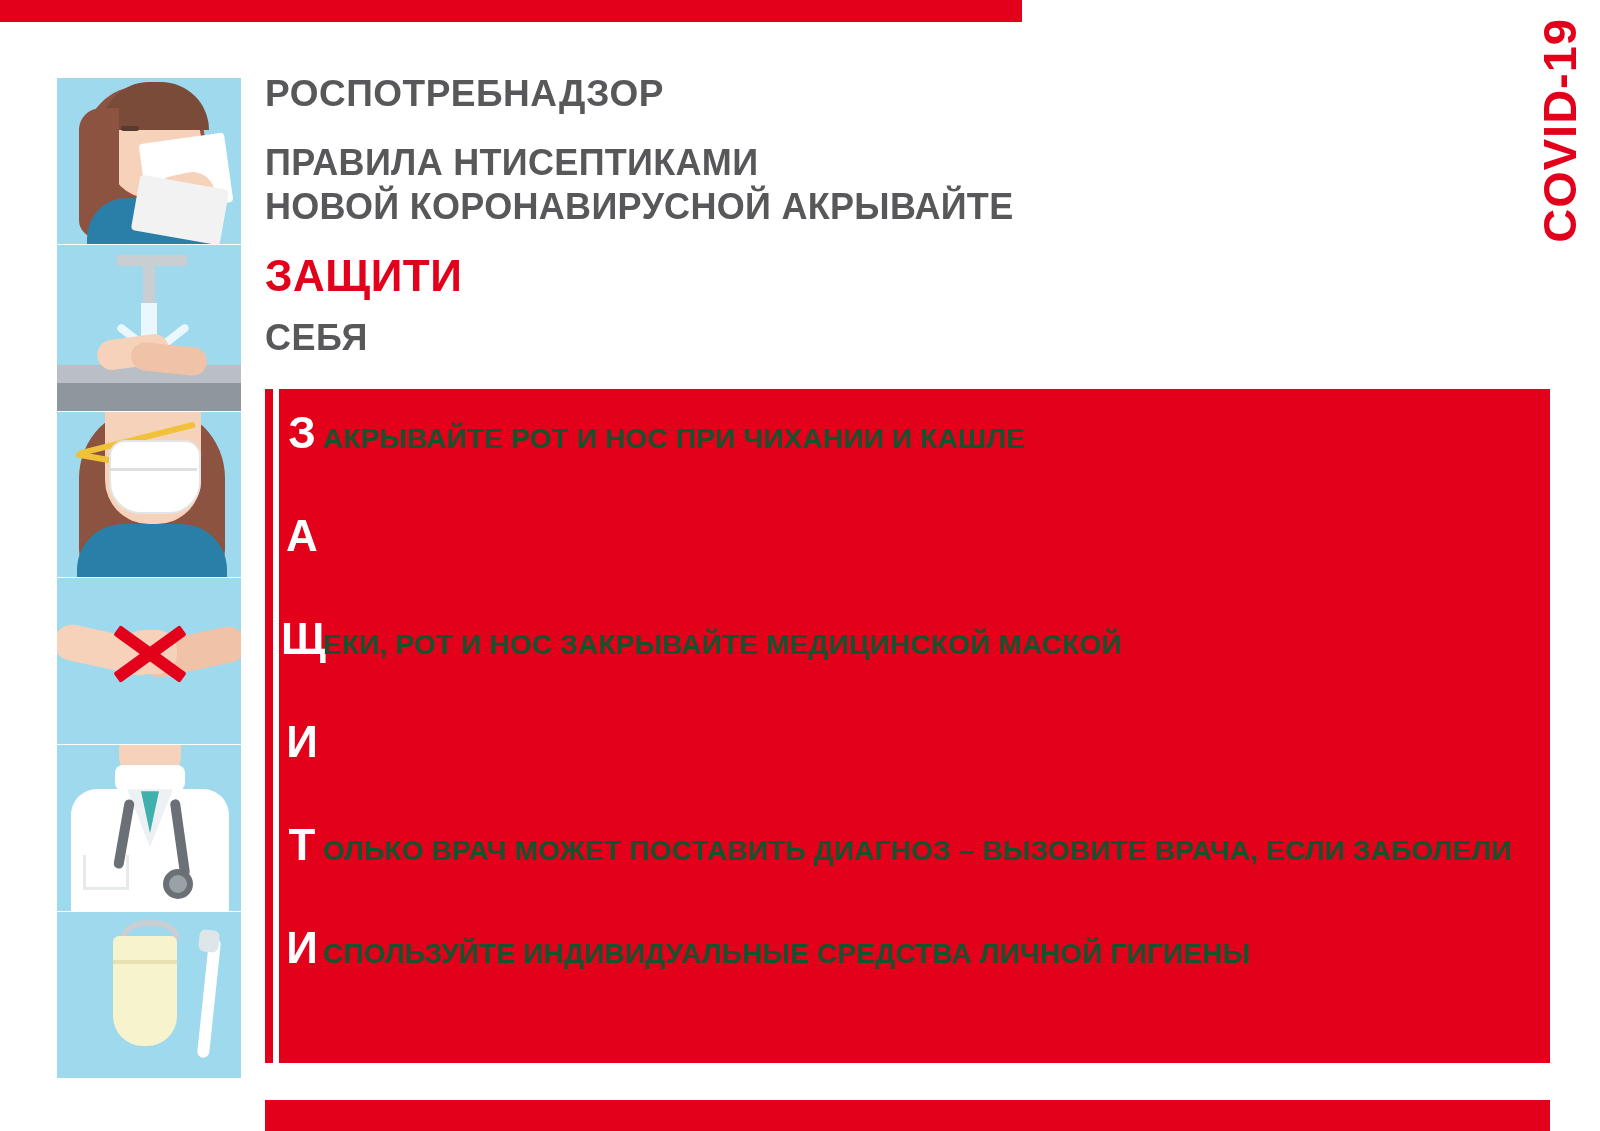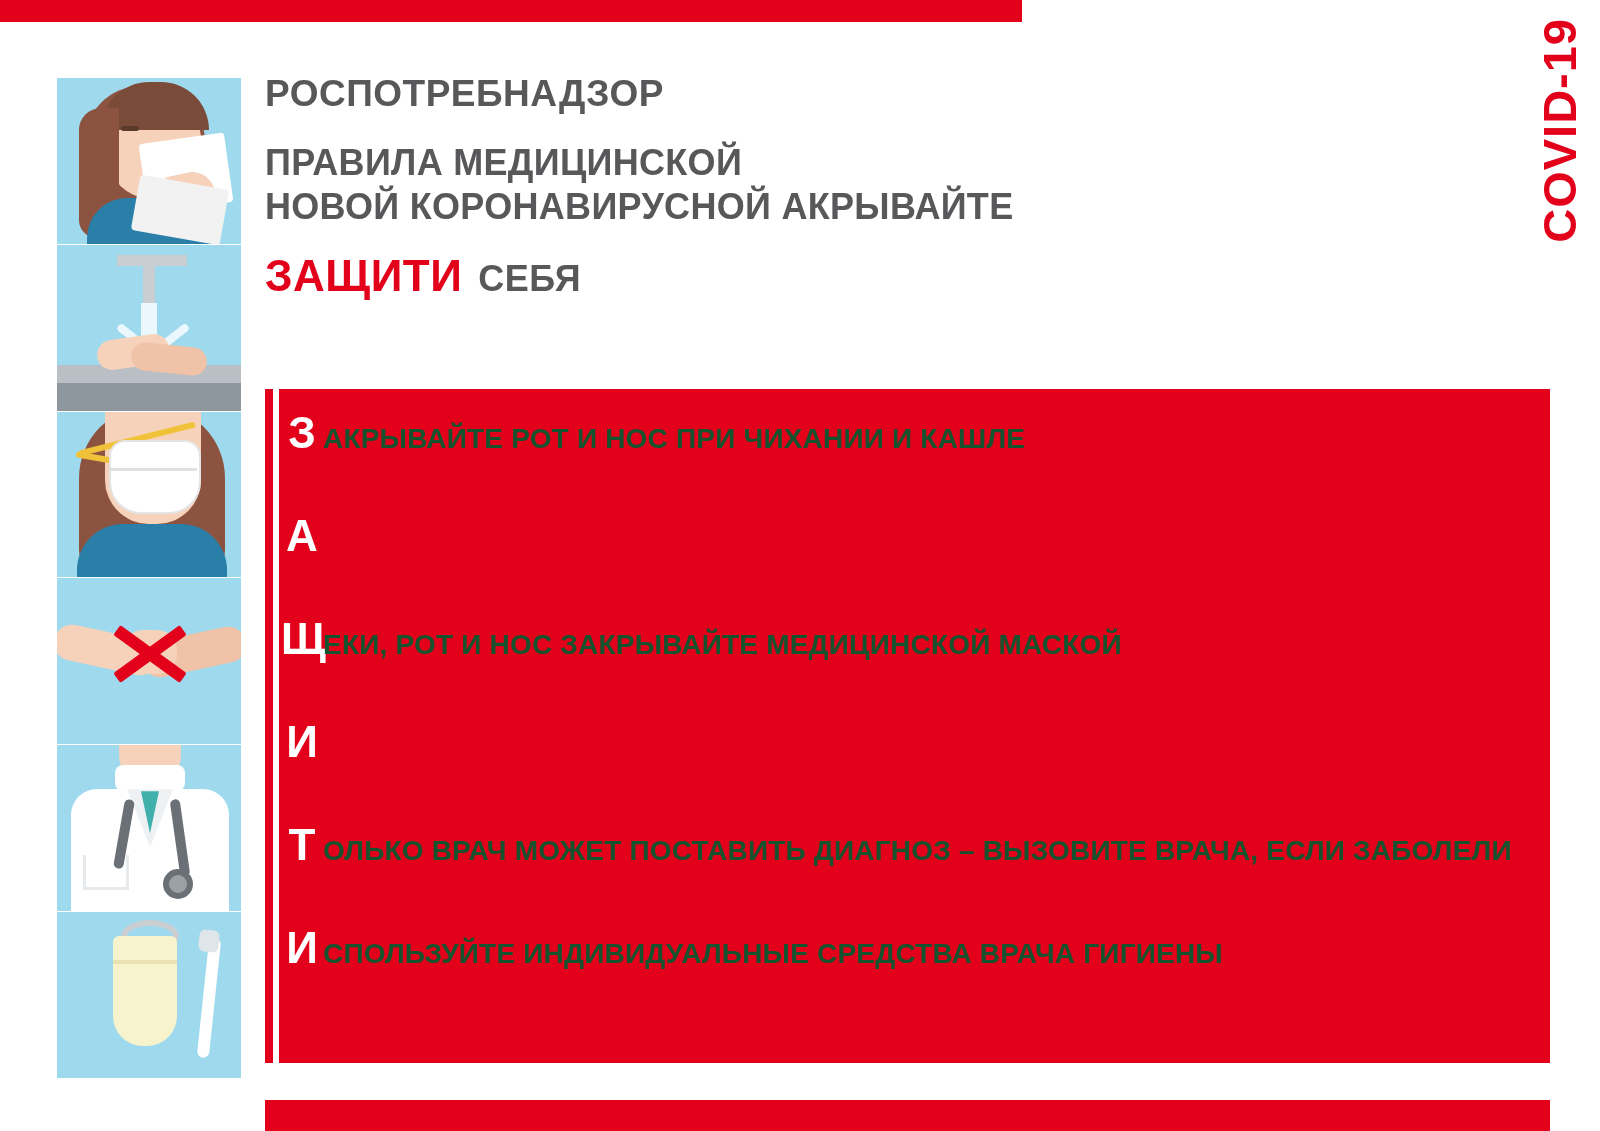--- a/index.html
+++ b/index.html
@@ -158,20 +158,21 @@
     font-weight: bold;
     letter-spacing: 0.3px;
     line-height: 1.22;
     margin: 0;
   }
   .protect-row {
     margin-top: 22px;
     display: flex;
     align-items: baseline;
     gap: 16px;
+    flex-direction: column;
   }
   .protect-main {
     color: #e2001a;
     font-size: 44px;
     font-weight: bold;
     letter-spacing: 0.5px;
   }
   .protect-sub {
     color: #58585b;
     font-size: 36px;
@@ -308,21 +309,21 @@
       <div class="c6-towel"></div>
       <div class="c6-towel-line"></div>
       <div class="c6-brush-handle"></div>
       <div class="c6-brush-head"></div>
     </div>
 
   </div>
 
   <div class="header">
     <div class="org-name">РОСПОТРЕБНАДЗОР</div>
-    <div class="rules-line">ПРАВИЛА МЕДИЦИНСКОЙ</div>
+    <div class="rules-line">ПРАВИЛА НТИСЕПТИКАМИ</div>
     <div class="rules-line">НОВОЙ КОРОНАВИРУСНОЙ АКРЫВАЙТЕ</div>
     <div class="protect-row">
       <span class="protect-main">ЗАЩИТИ</span>
       <span class="protect-sub">СЕБЯ</span>
     </div>
   </div>
 
   <div class="panel">
     <div class="panel-rule"></div>
   </div>
@@ -341,19 +342,19 @@
     </div>
     <div class="row">
       <div class="row-letter">И</div>
     </div>
     <div class="row">
       <div class="row-letter">Т</div>
       <div class="row-text">ОЛЬКО ВРАЧ МОЖЕТ ПОСТАВИТЬ ДИАГНОЗ – ВЫЗОВИТЕ ВРАЧА, ЕСЛИ ЗАБОЛЕЛИ</div>
     </div>
     <div class="row">
       <div class="row-letter">И</div>
-      <div class="row-text">СПОЛЬЗУЙТЕ ИНДИВИДУАЛЬНЫЕ СРЕДСТВА ВРАЧА ГИГИЕНЫ</div>
+      <div class="row-text">СПОЛЬЗУЙТЕ ИНДИВИДУАЛЬНЫЕ СРЕДСТВА ЛИЧНОЙ ГИГИЕНЫ</div>
     </div>
   </div>
 
   <div class="bottom-bar"></div>
 
 </div>
 
 </body></html>

